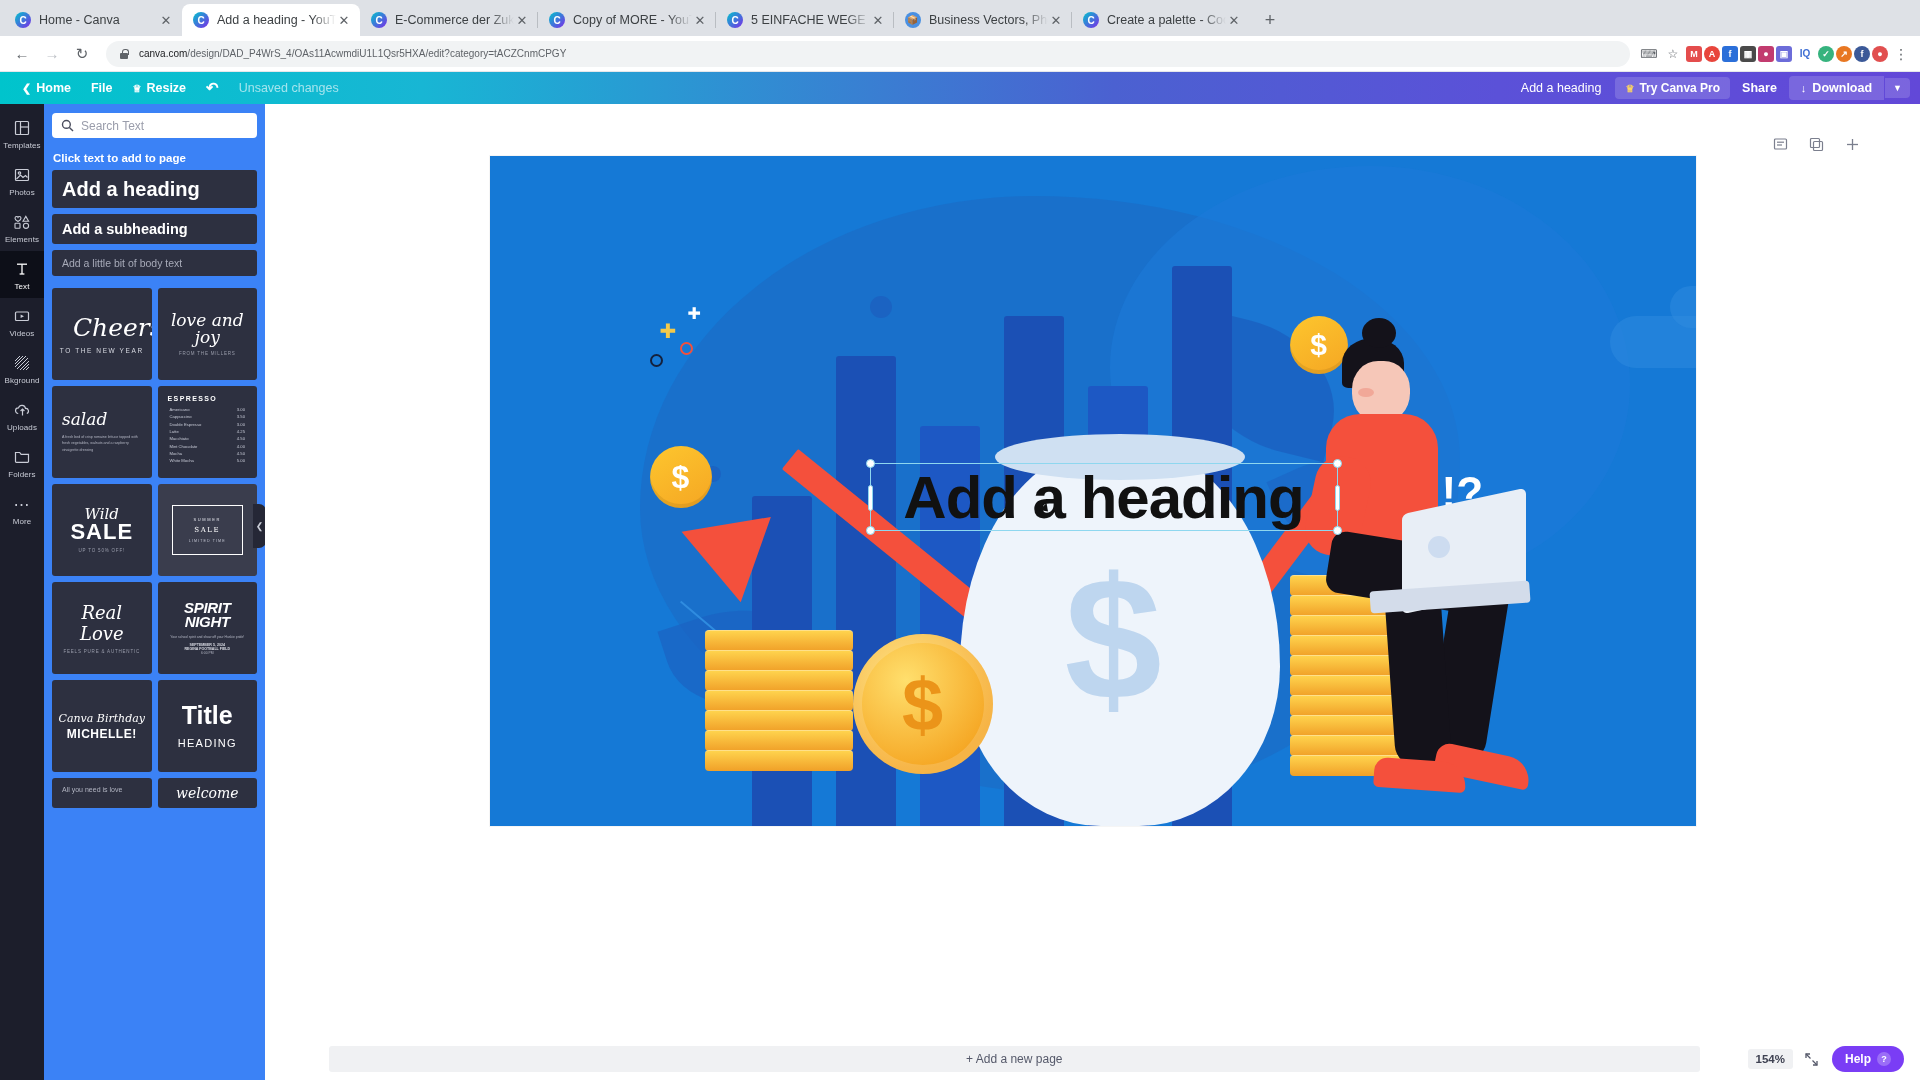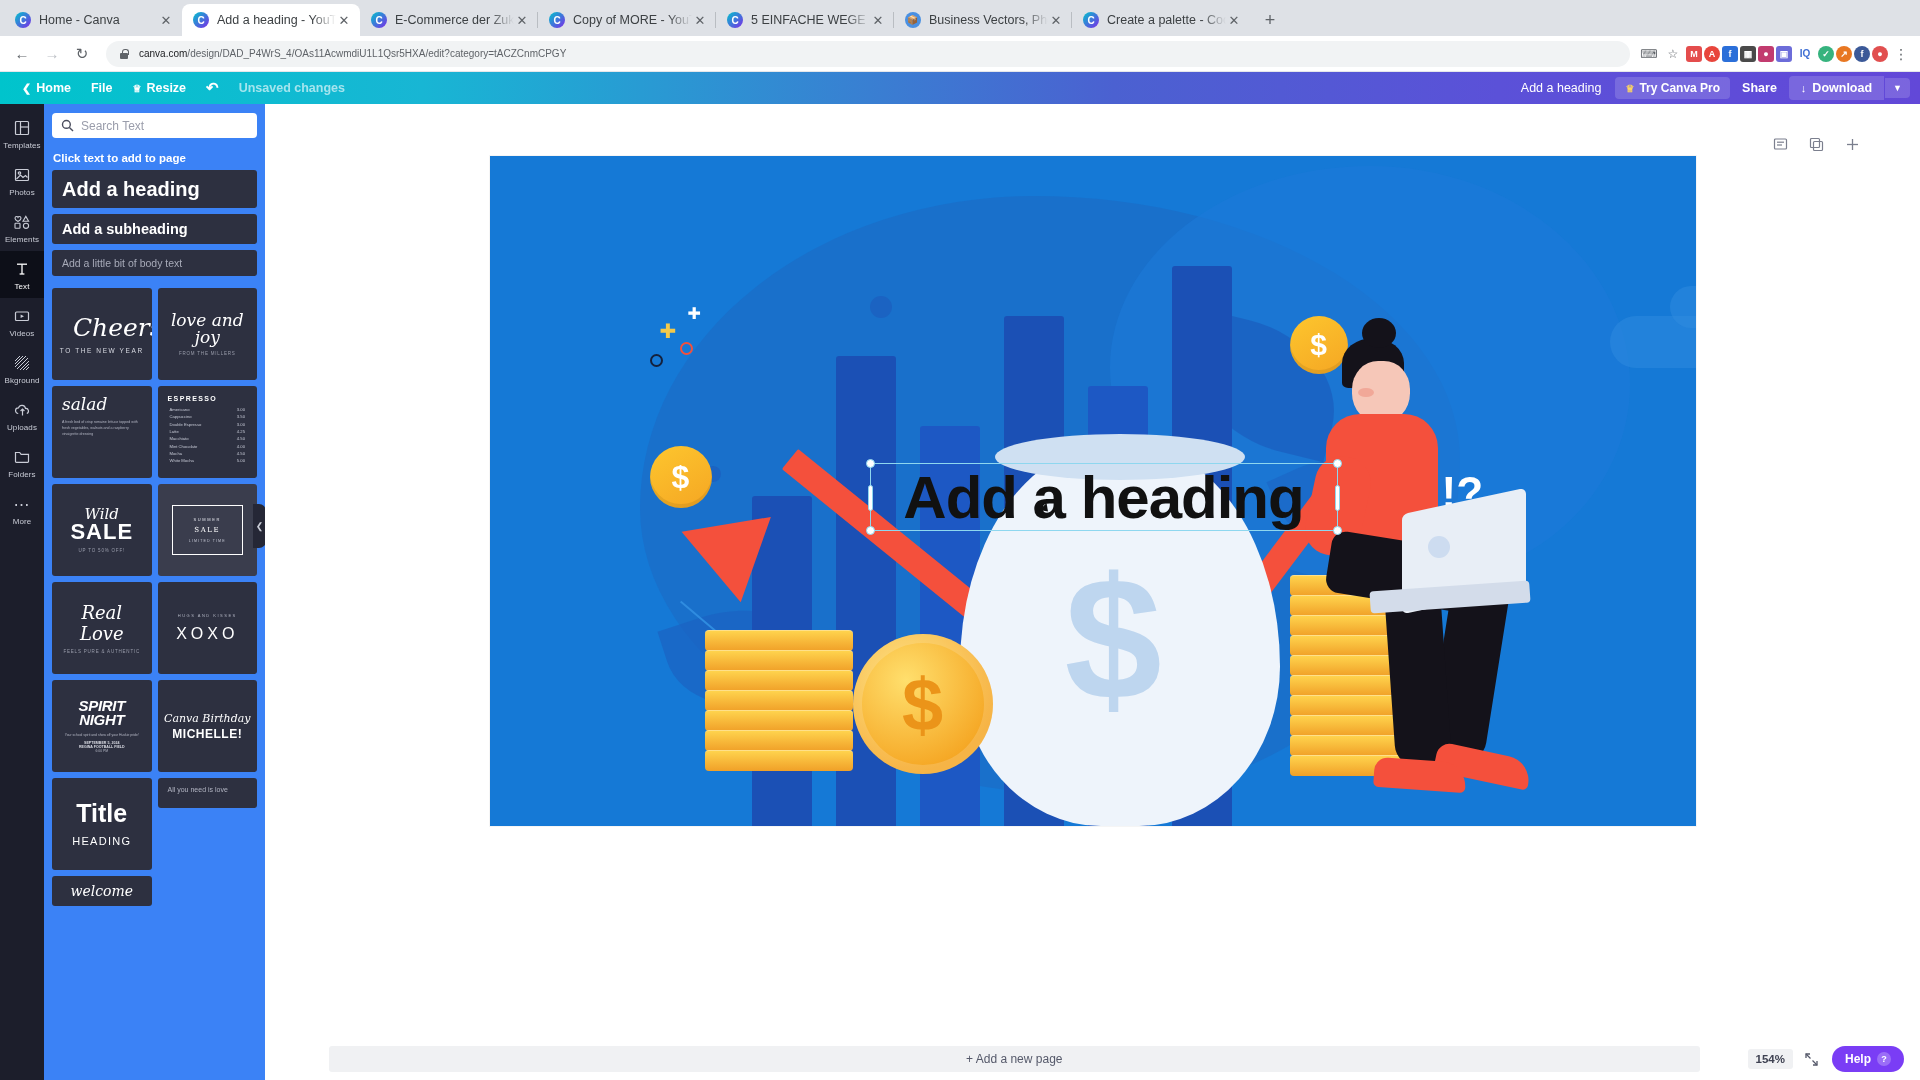--- a/index.html
+++ b/index.html
@@ -166,21 +166,21 @@
   }
   .hdr-item {
     display: flex;
     align-items: center;
     gap: 5px;
     padding: 4px 10px;
     border-radius: 4px;
     font-weight: 600;
     white-space: nowrap;
   }
-  .hdr-item.muted { font-weight: 700; color: rgba(255,255,255,0.62); }
+  .hdr-item.muted { font-weight: 400; color: rgba(255,255,255,0.62); }
   .hdr-spacer { flex: 1; }
   .hdr-title {
     font-weight: 400;
     font-size: 12.5px;
     padding: 0 14px;
     color: #ffffff;
   }
   .hdr-pro {
     display: flex; align-items: center; gap: 5px;
     background: rgba(255,255,255,0.16);
@@ -827,21 +827,21 @@
       <div class="tpl-grid">
         <div class="tpl">
           <span class="script">Cheers</span>
           <span class="caps-xs">TO THE NEW YEAR</span>
         </div>
         <div class="tpl">
           <span class="script-sm">love and joy</span>
           <span class="caps-xxs">FROM THE MILLERS</span>
         </div>
 
-        <div class="tpl" style="align-items:flex-start;justify-content:flex-start;padding:10px">
+        <div class="tpl" style="align-items:flex-start;justify-content:center;padding:10px">
           <span class="script-sm">salad</span>
           <span style="font-size:3.6px;line-height:1.7;color:#b2b5c2;text-align:left;margin-top:6px">A fresh bed of crisp romaine lettuce topped with fresh vegetables, walnuts and a raspberry vinaigrette dressing</span>
         </div>
         <div class="tpl" style="align-items:flex-start;justify-content:flex-start;padding:9px 10px">
           <span class="menu-head">ESPRESSO</span>
           <div class="menu-rows">
             <div class="menu-row">
                 <span>Americano</span>
                 <span>3.00</span>
               </div>
@@ -888,24 +888,20 @@
             <span class="serif-cap" style="margin-top:4px">SALE</span>
             <span style="font-size:3.6px;letter-spacing:1.1px;color:#c3c6d2;margin-top:5px">LIMITED TIME</span>
           </div>
         </div>
         <div class="tpl">
           <span class="real-love">Real Love</span>
           <span class="caps-xxs">FEELS PURE &amp; AUTHENTIC</span>
         </div>
 
         <div class="tpl">
-          <span style="font-size:4px;letter-spacing:1.5px;color:#b2b5c2;margin-bottom:7px">HUGS AND KISSES</span>
-          <span class="xoxo">XOXO</span>
-        </div>
-        <div class="tpl">
           <span class="spirit">SPIRIT</span>
           <span class="spirit">NIGHT</span>
           <span style="font-size:3.4px;color:#b2b5c2;margin-top:5px;line-height:1.5">Your school spirit and show off your Huskie pride!</span>
           <span style="font-size:3.6px;color:#d8dae2;font-weight:bold;margin-top:3px">SEPTEMBER 5, 2024</span>
           <span style="font-size:3.6px;color:#d8dae2;font-weight:bold">REGINA FOOTBALL FIELD</span>
           <span style="font-size:3.4px;color:#b2b5c2">6:00 PM</span>
         </div>
 
         <div class="tpl">
           <span class="hb-script">Canva Birthday</span>

